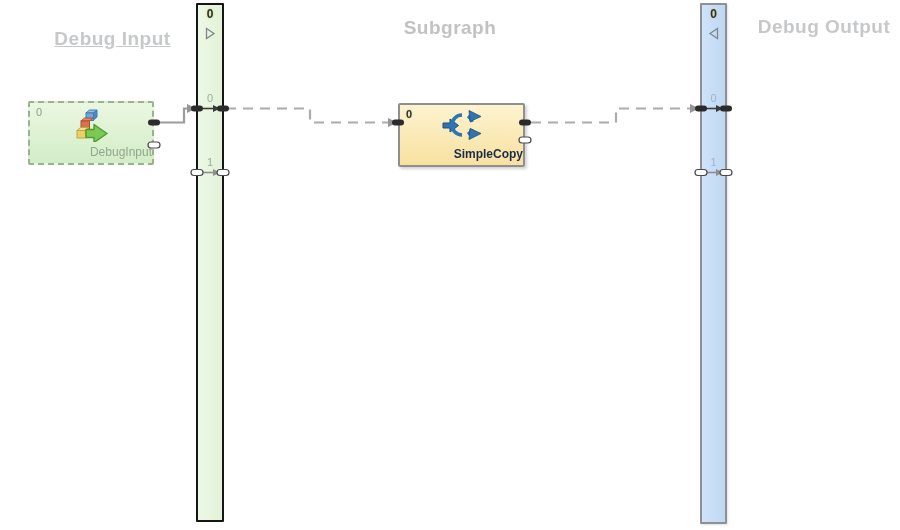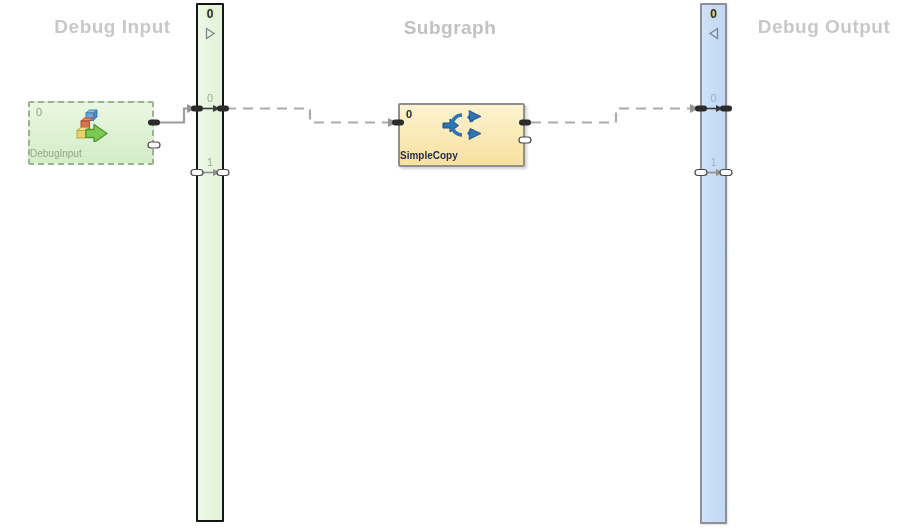--- a/index.html
+++ b/index.html
@@ -5,21 +5,21 @@
   html,body{margin:0;padding:0;}
   body{
     width:900px;height:530px;position:relative;overflow:hidden;
     background:#FFFFFF;
     font-family:"Liberation Sans","DejaVu Sans",sans-serif;
   }
   .hdr{
     position:absolute;font-size:19px;font-weight:bold;color:#C6C8CA;
     text-align:center;white-space:nowrap;letter-spacing:.5px;
   }
-  #hdr-left{left:30px;top:16px;width:165px;}
+  #hdr-left{left:30px;top:28px;width:165px;text-decoration:underline;}
   #hdr-center{left:360px;top:17px;width:180px;color:#C0C2C4;}
   #hdr-right{left:735px;top:16px;width:178px;}
 
   
   .bar{position:absolute;box-sizing:border-box;}
   #input-bar{
     left:196px;top:3px;width:28px;height:519px;
     background:linear-gradient(90deg,#EDF8E6,#E2F2D8);
     border:2px solid #151515;border-radius:1px;
   }
@@ -57,21 +57,21 @@
     box-shadow:2px 2px 3px rgba(0,0,0,.18);
   }
   .node-index{position:absolute;top:3px;left:6px;font-size:11px;}
   #node-debuginput .node-index{color:#8CA083;}
   #node-simplecopy .node-index{
     font-weight:bold;color:#1C2F55;
     text-shadow:0 0 2px rgba(232,206,66,.95);
   }
   .node-icon{position:absolute;top:5px;left:50%;transform:translateX(-50%);}
   .node-label{
-    position:absolute;bottom:4px;left:0;width:100%;text-align:left;font-size:10px;margin-top:44px;
+    position:absolute;bottom:4px;left:0;width:100%;text-align:right;font-size:12px;margin-top:44px;
   }
   #node-debuginput .node-label{color:#93A68D;}
   #node-simplecopy .node-label{color:#1B2B4A;font-weight:bold;}
 
   #wires{position:absolute;left:0;top:0;pointer-events:none;z-index:30;}
 </style>
 </head>
 <body>
 
 <div class="hdr" id="hdr-left">Debug Input</div>

